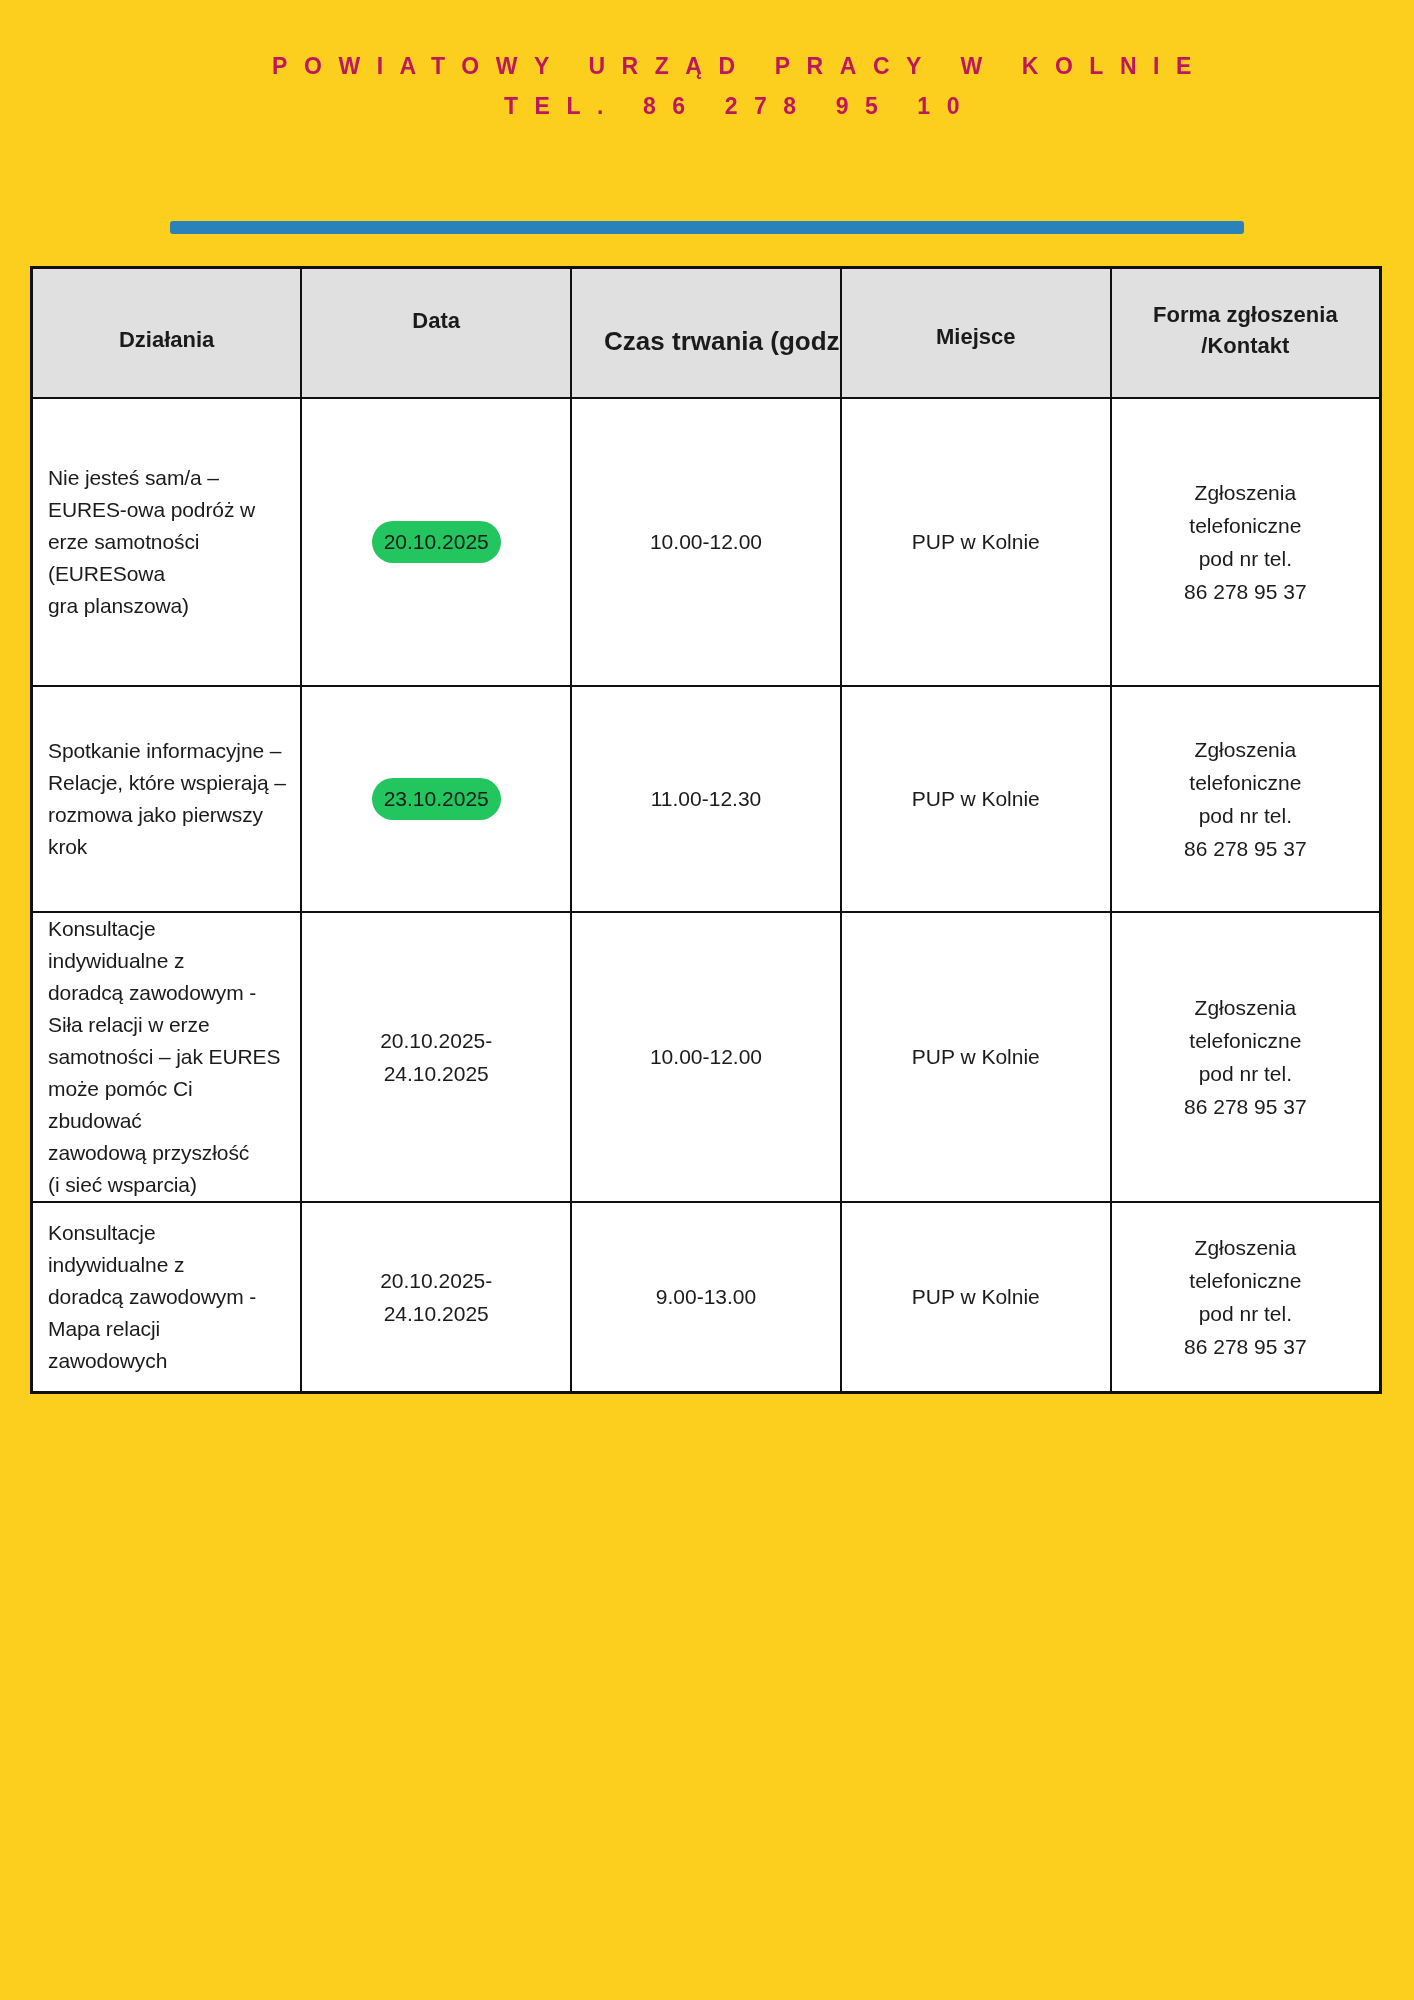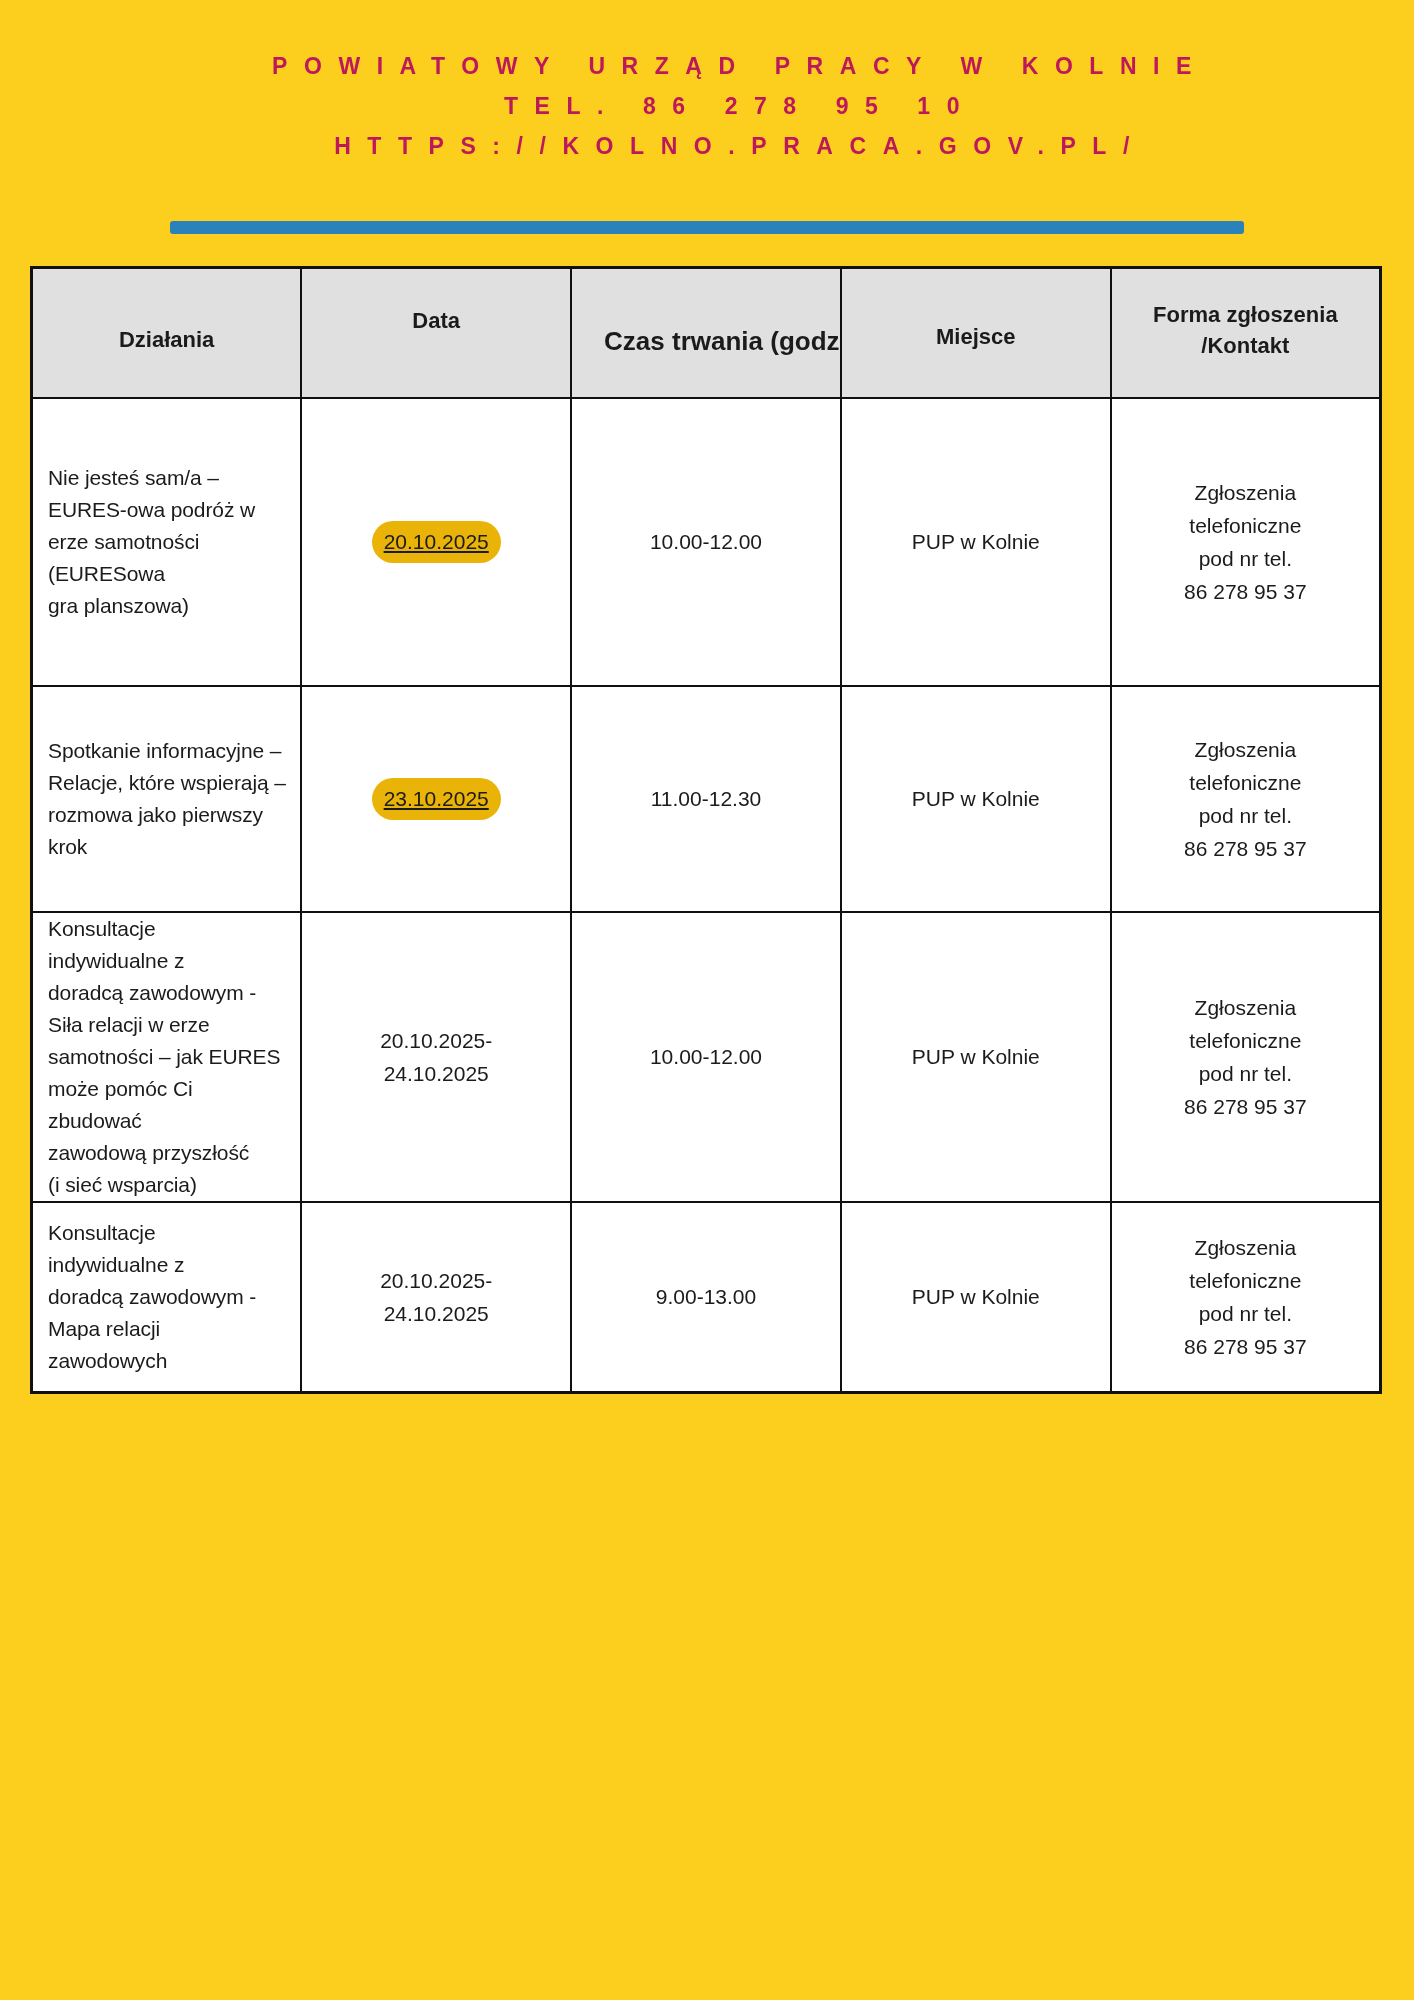--- a/index.html
+++ b/index.html
@@ -72,39 +72,37 @@
   .events-table td{font-size:21px;text-align:center;}
   .activity{
     text-align:left;
     padding:0 4px 0 15px;
     white-space:pre;
     line-height:32px;
     letter-spacing:-0.1px;
   }
   .pill{
     display:inline-block;
-    background:#eab308;
+    background:#22c55e;
     border-radius:22px;
     padding:9px 12px;
-    text-decoration:underline;
   }
   .date-range,.contact{
     white-space:pre-line;
     line-height:33px;
   }
 </style>
 </head>
 <body>
 
 <div class="page">
 
   <header class="top-header">
     <div class="hline">POWIATOWY URZĄD PRACY W KOLNIE</div>
     <div class="hline">TEL. 86 278 95 10</div>
-    <div class="hline">HTTPS://KOLNO.PRACA.GOV.PL/</div>
   </header>
 
   <div class="accent-bar"></div>
 
   <table class="events-table">
     <colgroup>
       <col style="width:20%">
         <col style="width:20%">
         <col style="width:20%">
         <col style="width:20%">

